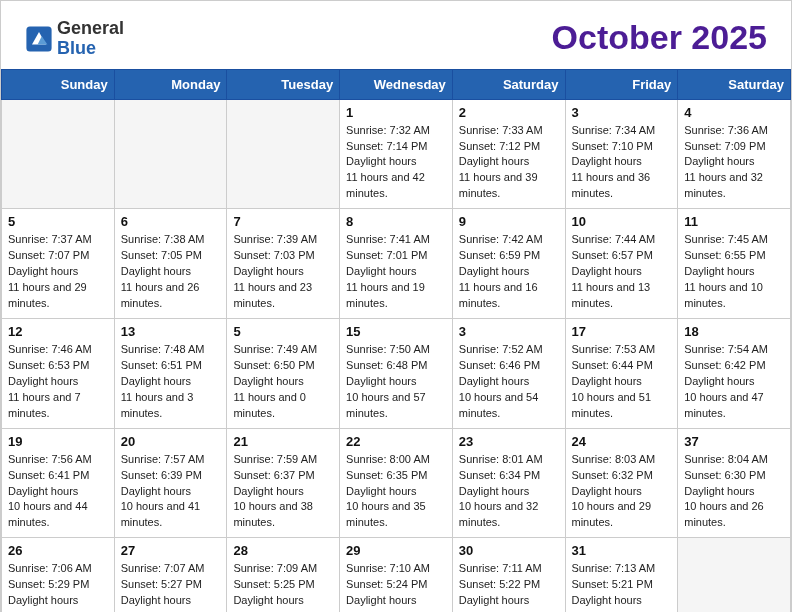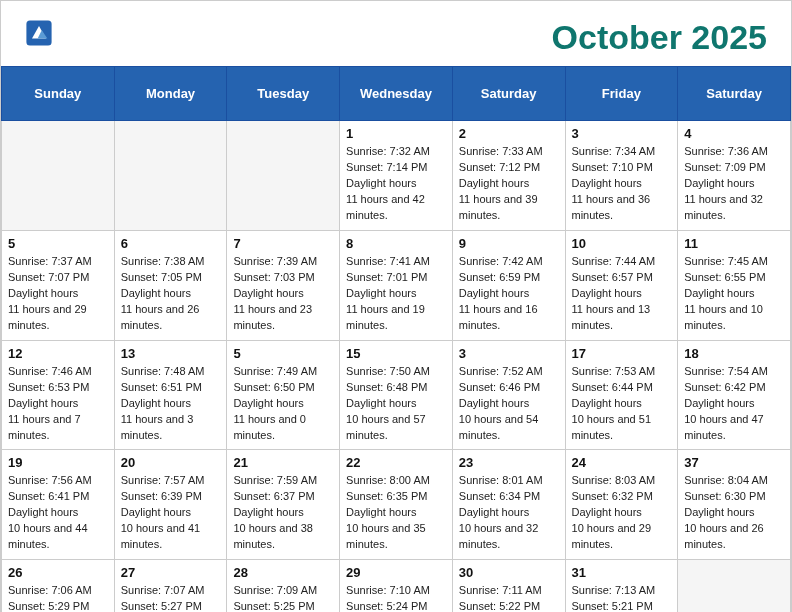--- a/index.html
+++ b/index.html
@@ -36,42 +36,42 @@
     .logo-icon {
       width: 28px;
       height: 28px;
     }
     .title-section {
       text-align: right;
     }
     .month-title {
       font-size: 34px;
       font-weight: bold;
-      color: #0f766e;
+      color: #4c1d95;
       line-height: 1.1;
     }
     .location {
       font-size: 15px;
       color: #444;
       margin-top: 2px;
     }
     .calendar {
       width: 100%;
       border-collapse: collapse;
       border: 1px solid #bbb;
       margin: 0 0 0 0;
     }
     .calendar th {
       background: #2563b0;
       color: #fff;
       font-size: 13px;
       font-weight: bold;
-      padding: 19px 6px;
+      padding: 7px 6px;
       border: 1px solid #1a4fa0;
-      text-align: center;
+      text-align: right;
       width: calc(100% / 7);
     }
     .calendar td {
       border: 1px solid #ccc;
       vertical-align: top;
       padding: 5px 6px 6px 6px;
       width: calc(100% / 7);
       min-height: 88px;
       font-size: 11.2px;
       color: #222;
@@ -103,20 +103,26 @@
 <body>
 
 <div class="page">
   <div class="header">
     <div class="logo">
       <svg class="logo-icon" viewBox="0 0 40 40">
         <rect x="2" y="2" width="36" height="36" rx="5" fill="#2563b0"></rect>
         <polygon points="10,28 20,10 30,28" fill="#fff"></polygon>
         <polygon points="18,28 24,16 32,28" fill="#5b9bd5"></polygon>
       </svg>
+      <div>
+        <div class="logo-text">
+          <span class="logo-general">General</span><br>
+          <span class="logo-blue">Blue</span>
+        </div>
+      </div>
     </div>
     <div class="title-section">
       <div class="month-title">October 2025</div>
     </div>
   </div>
 
   <div class="calendar-wrapper">
     <table class="calendar">
       <thead>
         <tr>

